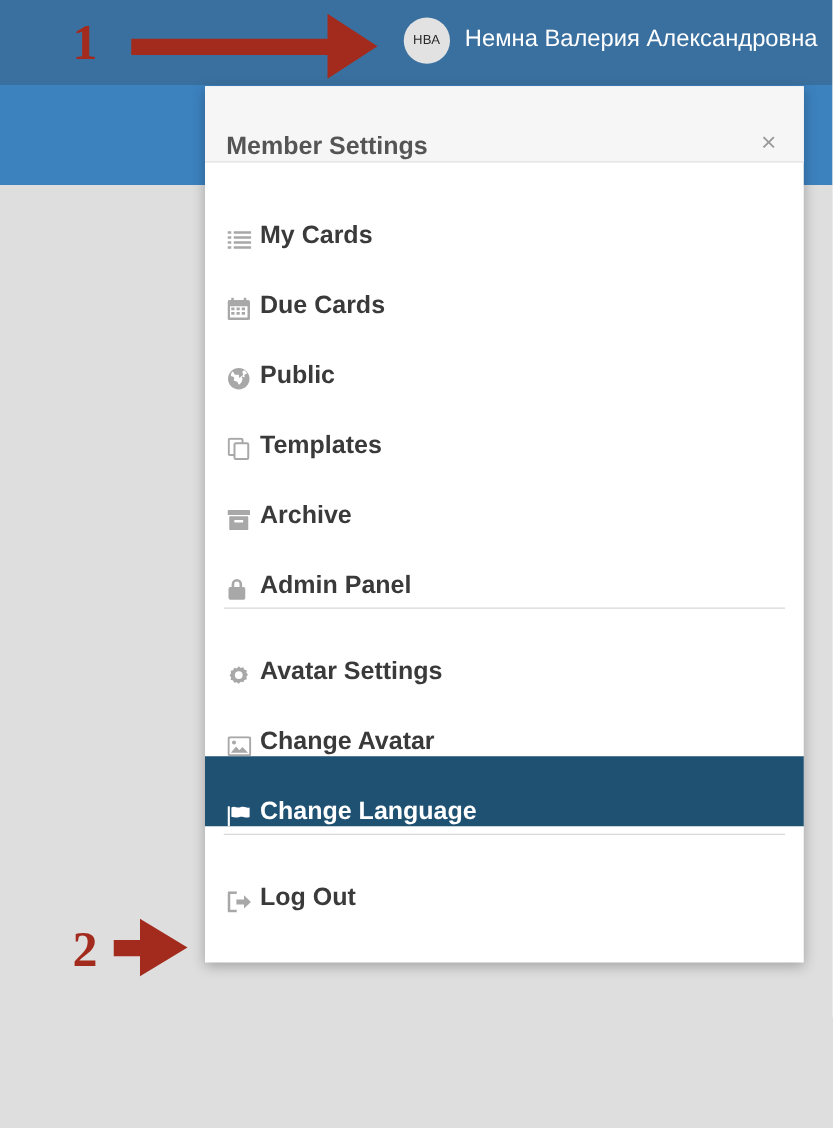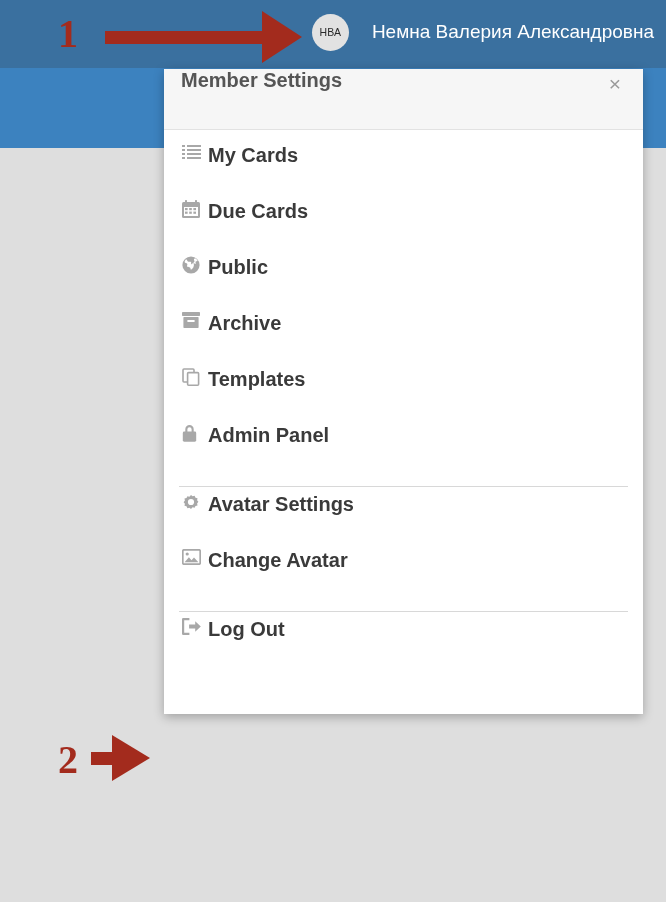--- a/index.html
+++ b/index.html
@@ -36,21 +36,21 @@
     background: #dedede;
   }
 
   
   .user-block {
     position: absolute;
     right: 12px; top: 13px;
     height: 38px;
     display: flex;
     align-items: center;
-    gap: 11px;
+    gap: 0;
   }
   .avatar {
     width: 37px; height: 37px;
     border-radius: 50%;
     background: #e2e2e2;
     display: flex;
     align-items: center;
     justify-content: center;
     font-size: 10.5px;
     color: #2a2a2a;
@@ -108,21 +108,21 @@
     left: 164px; top: 69px;
     width: 479px;
     background: #ffffff;
     box-shadow: 0 3px 10px rgba(0,0,0,0.28);
   }
   .panel-header {
     height: 61px;
     background: #f6f6f6;
     border-bottom: 1px solid #e2e2e2;
     display: flex;
-    align-items: flex-start;
+    align-items: flex-end;
     padding: 0 16px 0 17px;
     box-sizing: border-box;
   }
   .panel-title {
     font-size: 20px;
     font-weight: bold;
     color: #555555;
     flex: 1;
   }
   .close-btn {
@@ -134,21 +134,21 @@
     font-weight: 300;
   }
 
   .panel-body {
     padding: 14px 0 40px 0;
   }
 
   .menu-item {
     height: 56px;
     display: flex;
-    align-items: flex-start;
+    align-items: flex-end;
     padding-left: 18px;
     box-sizing: border-box;
     cursor: pointer;
   }
   .menu-item .mi-icon {
     width: 26px;
     flex: none;
     display: flex;
     align-items: center;
     justify-content: flex-start;
@@ -250,41 +250,41 @@
           <circle cx="9" cy="9" r="8.6"></circle>
           <path d="M4 3.2c1.4.6 1 2.2 2.4 2.6 1 .3 1.9-.5 2.6.2.5.5-.2 1.5.3 2 .6.6 1.8-.3 2.4.3.7.7-.3 2-.2 3-.8.6-1.1 1.9-2.2 2.3-.9.3-.6-1.5-1.3-2.1-.8-.7-2.2-.2-2.8-1.1-.5-.8.6-1.9 0-2.7-.6-.8-2.2-.4-2.5-1.4-.2-1 .6-2.2 1.3-3.1z" fill="#ffffff"></path>
           <path d="M13.2 2.2c.9.6 2.1 1.4 2.3 2.4.2.9-1.4.5-1.9 1.2-.4.6.6 1.6 0 2-.6.4-1.2-.8-1.8-.6-.8.3-.2 1.8-1 2-.6.2-.7-1.1-.4-1.7.4-.8 1.7-.9 2-1.8.3-.9-1-2.1-.3-2.8.3-.3.8-.5 1.1-.7z" fill="#ffffff"></path>
         </svg>
       </span>
       <span class="mi-label">Public</span>
     </div>
 
     <div class="menu-item">
       <span class="mi-icon">
+        <svg width="18" height="18" viewBox="0 0 18 18" fill="none" stroke="currentColor" stroke-width="1.6">
+          <rect x="1" y="1" width="11" height="13" rx="1"></rect>
+          <rect x="5.6" y="4.6" width="11" height="12.6" rx="1" fill="#ffffff"></rect>
+        </svg>
+      </span>
+      <span class="mi-label">Templates</span>
+    </div>
+
+    <div class="menu-item">
+      <span class="mi-icon">
         <svg width="18" height="16" viewBox="0 0 18 16" fill="currentColor">
           <rect x="0" y="0" width="18" height="4" rx="0.7"></rect>
           <rect x="1.4" y="5" width="15.2" height="11" rx="0.7"></rect>
           <rect x="5.4" y="8" width="7.2" height="1.9" rx="0.5" fill="#ffffff"></rect>
         </svg>
       </span>
       <span class="mi-label">Archive</span>
     </div>
 
     <div class="menu-item">
       <span class="mi-icon">
-        <svg width="18" height="18" viewBox="0 0 18 18" fill="none" stroke="currentColor" stroke-width="1.6">
-          <rect x="1" y="1" width="11" height="13" rx="1"></rect>
-          <rect x="5.6" y="4.6" width="11" height="12.6" rx="1" fill="#ffffff"></rect>
-        </svg>
-      </span>
-      <span class="mi-label">Templates</span>
-    </div>
-
-    <div class="menu-item">
-      <span class="mi-icon">
         <svg width="15" height="18" viewBox="0 0 15 18" fill="currentColor">
           <path d="M3.3 8V5.3a4.2 4.2 0 0 1 8.4 0V8h-2.1V5.3a2.1 2.1 0 0 0-4.2 0V8z"></path>
           <rect x="0.8" y="7.6" width="13.4" height="10.1" rx="1.4"></rect>
         </svg>
       </span>
       <span class="mi-label">Admin Panel</span>
     </div>
 
     <div class="divider"></div>
 
@@ -302,20 +302,29 @@
       <span class="mi-icon">
         <svg width="19" height="16" viewBox="0 0 19 16" fill="currentColor">
           <rect x="0.8" y="0.8" width="17.4" height="14.4" rx="1.2" fill="none" stroke="currentColor" stroke-width="1.7"></rect>
           <circle cx="5.2" cy="5" r="1.6"></circle>
           <path d="M2.6 13.2l4.3-5 2.6 3 2.5-2.6 4.4 4.6z"></path>
         </svg>
       </span>
       <span class="mi-label">Change Avatar</span>
     </div>
 
+    <div class="menu-item active">
+      <span class="mi-icon">
+        <svg width="18" height="17" viewBox="0 0 18 17" fill="currentColor">
+          <rect x="0" y="1" width="1.9" height="16" rx="0.6"></rect>
+          <path d="M3.1 1.9c2.6-1.6 4.6.9 7.1-.1 2-.8 3.5-.3 5.3.2.9.3 1.6.2 2.2-.1v7.6c-1.5.9-3.2.5-4.9 0-2.2-.6-4 .4-6.1.5-1.3 0-2.4-.4-3.6-.7z"></path>
+        </svg>
+      </span>
+      <span class="mi-label">Change Language</span>
+    </div>
 
     <div class="divider"></div>
 
     <div class="menu-item">
       <span class="mi-icon">
         <svg width="19" height="17" viewBox="0 0 19 17" fill="currentColor">
           <path d="M7.4 0H1.2A1.2 1.2 0 0 0 0 1.2v14.6A1.2 1.2 0 0 0 1.2 17h6.2v-2.2H2.2V2.2h5.2z"></path>
           <path d="M13.2 3.2l5.6 5.3-5.6 5.3v-3.3H7.1V6.5h6.1z"></path>
         </svg>
       </span>

